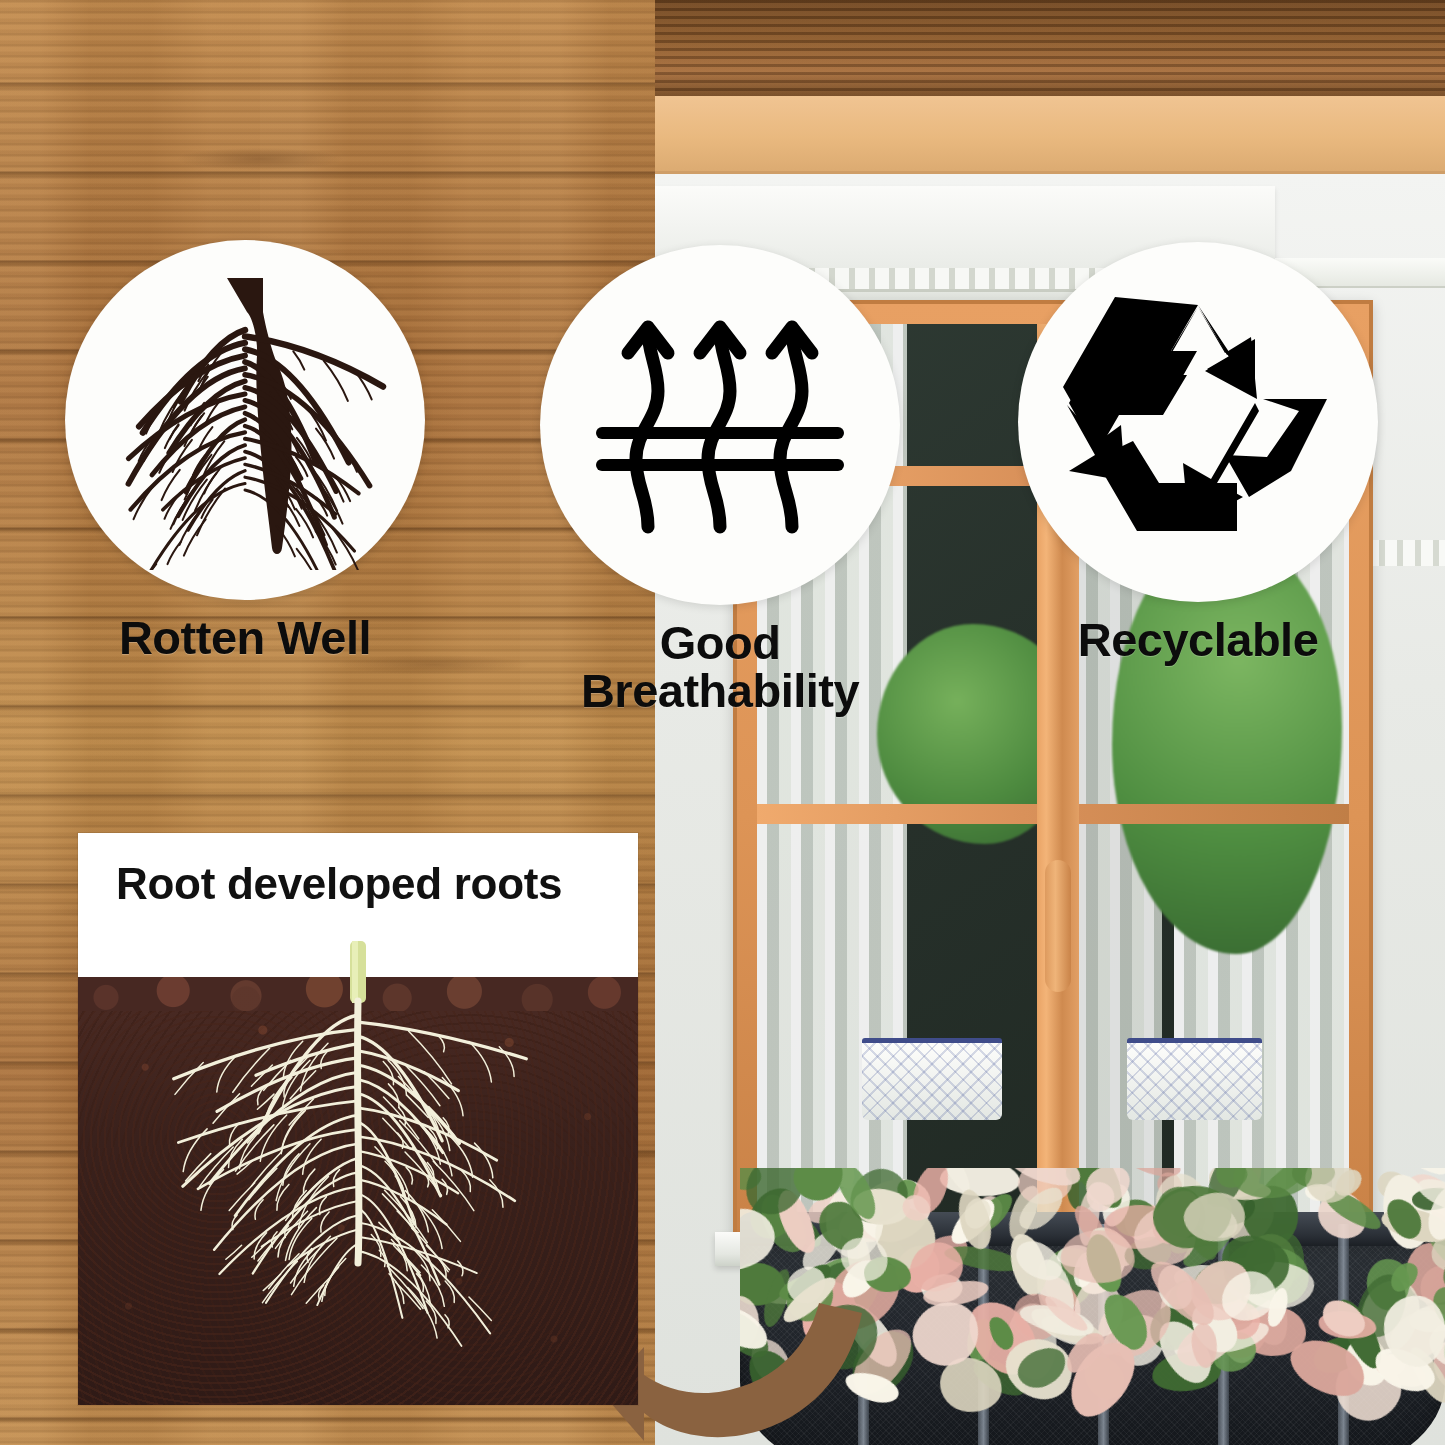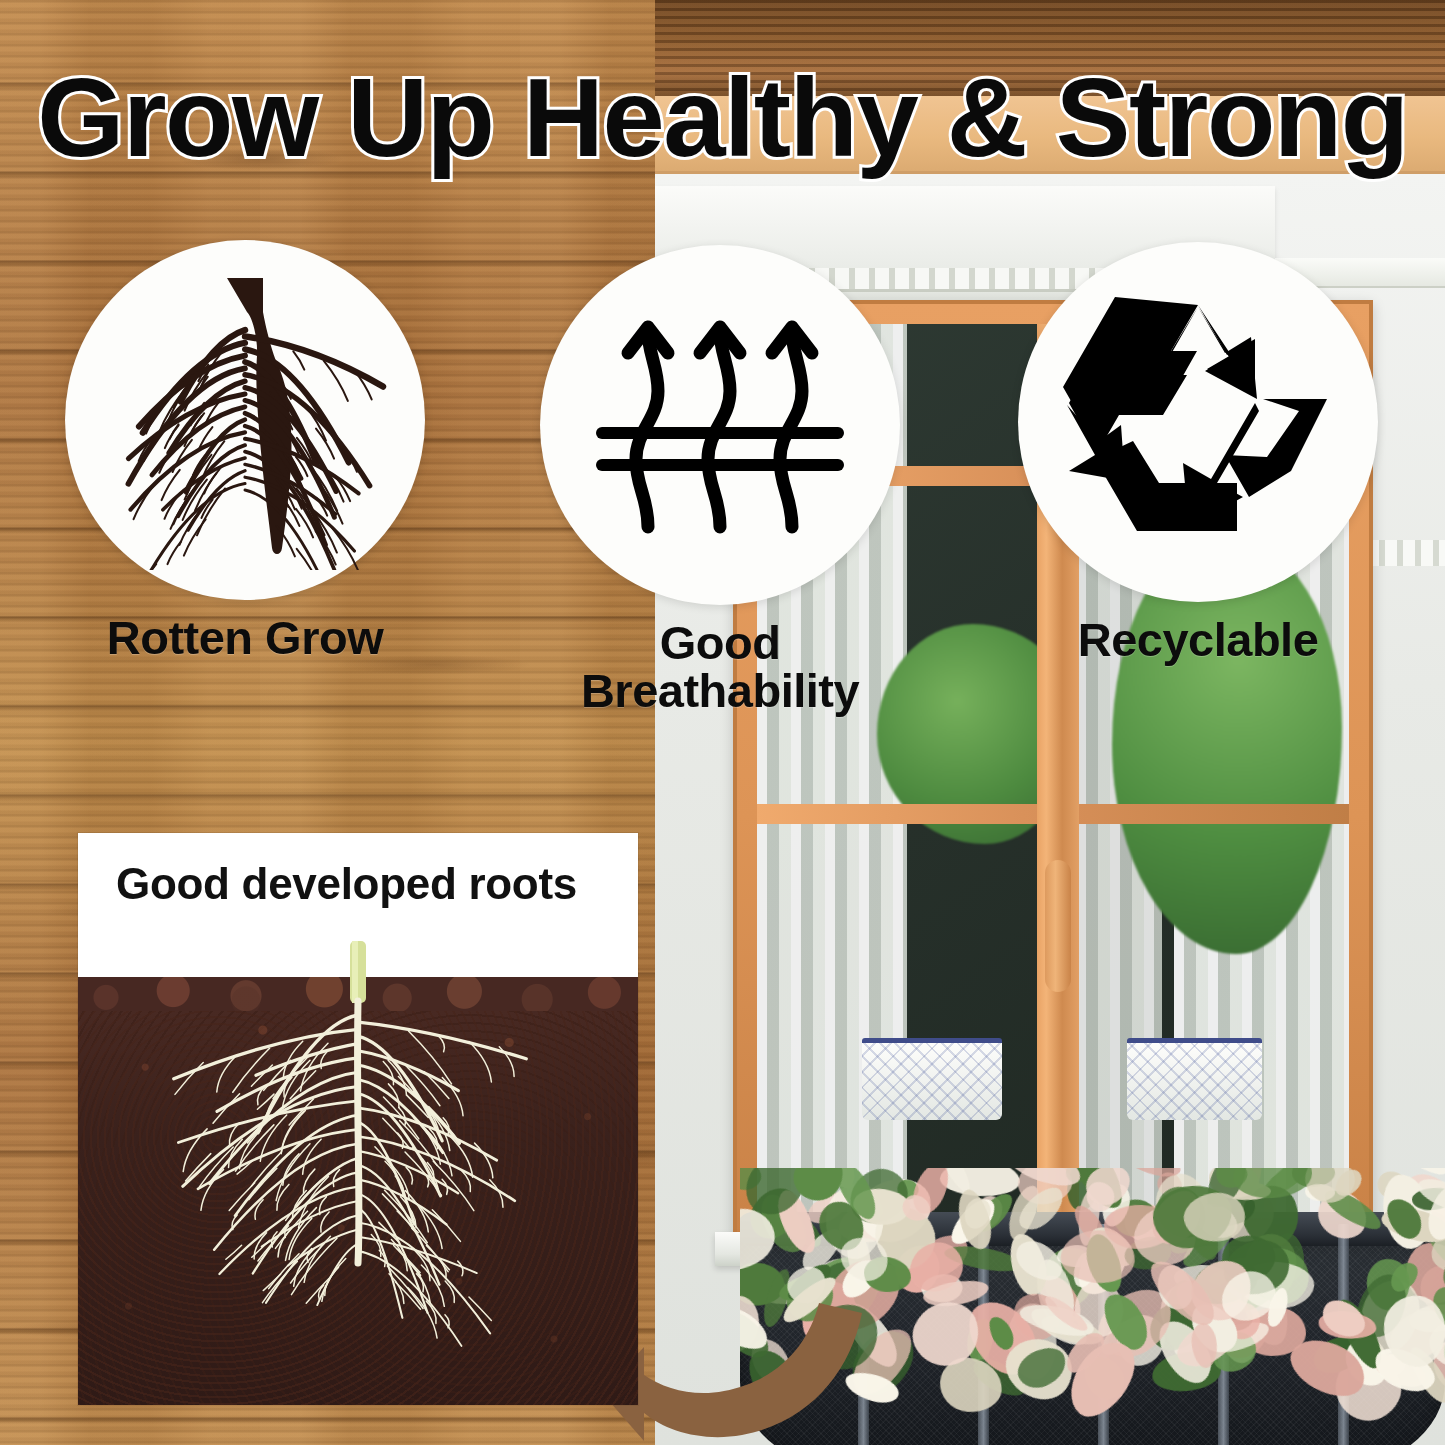--- a/index.html
+++ b/index.html
@@ -590,21 +590,21 @@
       </div>
   </div>
 
   <svg class="arrow-svg" viewBox="0 0 270 190">
     <path d="M262,58 C250,118 208,168 142,180 C102,187 66,176 44,158
              L44,186 L2,138 L44,92 L44,120 C64,134 94,142 124,136
              C176,126 208,92 219,48 Z" fill="#8a6240"></path>
   </svg>
 
   <div class="root-panel">
-    <div class="root-panel-title">Good developed roots</div>
+    <div class="root-panel-title">Root developed roots</div>
     <div class="soil">
       <div class="soil-crest"></div>
     </div>
     <svg class="root-svg" viewBox="0 0 560 572">
 
       <rect x="272" y="108" width="16" height="62" rx="5" fill="#d6e09a"></rect>
       <rect x="274" y="108" width="6" height="62" fill="#e8efb8"></rect>
       <g id="root-tree" stroke="#f3f0db" fill="none" stroke-linecap="round">
           <path d="M280,168 C278,288 283,368 280,430" stroke-width="7"></path>
           <path d="M280,182 Q234.9945595896245,190 179.98791019916553,299.7542228646507" stroke-width="3.40"></path>
@@ -890,21 +890,21 @@
             <path d="M85.94206252372878,271.6842561480885 q-8.975038552969636,11.218798191212045 -13.462557829454454,22.43759638242409" stroke-width="2"></path>
             <path d="M61.21794630481706,294.1027409771753 q-14.94131014419554,18.676637680244426 -22.41196521629331,37.35327536048885" stroke-width="2"></path>
             <path d="M150,220 Q195.37688732627504,230 240.75377465255008,341.5690799042495" stroke-width="2.90"></path>
             <path d="M181.76382112839252,256.16680127151426 q12.09270788287795,15.115884853597436 18.139061824316922,30.23176970719487" stroke-width="2"></path>
             <path d="M201.72965155195354,278.9002192136089 q16.497846564854992,20.622308206068737 24.746769847282483,41.244616412137475" stroke-width="2"></path>
             <path d="M221.69548197551455,301.6336371557036 q10.993683882366168,13.74210485295771 16.490525823549252,27.48420970591542" stroke-width="2"></path>
           </g>
       </svg>
     </div>
     <div class="caption">
-      <span class="caption-line">Rotten Grow</span>
+      <span class="caption-line">Rotten Well</span>
     </div>
   </div>
 
   <div class="feature" id="feature-1">
     <div class="circle">
       <svg width="268" height="268" viewBox="0 0 268 268">
         <g stroke="#000" stroke-width="13" fill="none" stroke-linecap="round">
           <path d="M62,236 C62,206 50,196 50,168 C50,140 72,128 72,100 C72,76 62,62 62,40"></path>
           <path d="M134,236 C134,206 122,196 122,168 C122,140 144,128 144,100 C144,76 134,62 134,40"></path>
           <path d="M206,236 C206,206 194,196 194,168 C194,140 216,128 216,100 C216,76 206,62 206,40"></path>
@@ -942,15 +942,14 @@
           <path d="M196,120 L152,196 L124,180 L130,244 L184,214 L158,200 L200,128 Z"></path>
           <path d="M204,116 L268,116 L232,188 L190,214 L166,172 L208,174 L240,128 Z"></path>
         </g>
       </svg>
     </div>
     <div class="caption">
       <span class="caption-line">Recyclable</span>
     </div>
   </div>
 
-  <div class="headline">Grow Up Healthy &amp; Strong</div>
 
 </div>
 
 </body></html>

